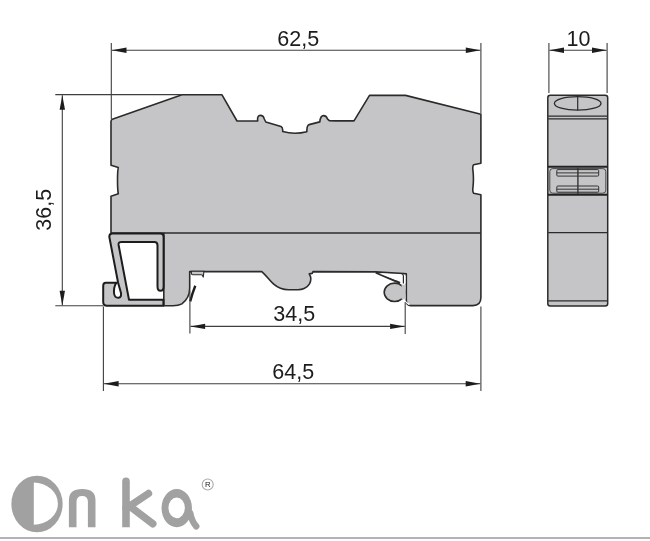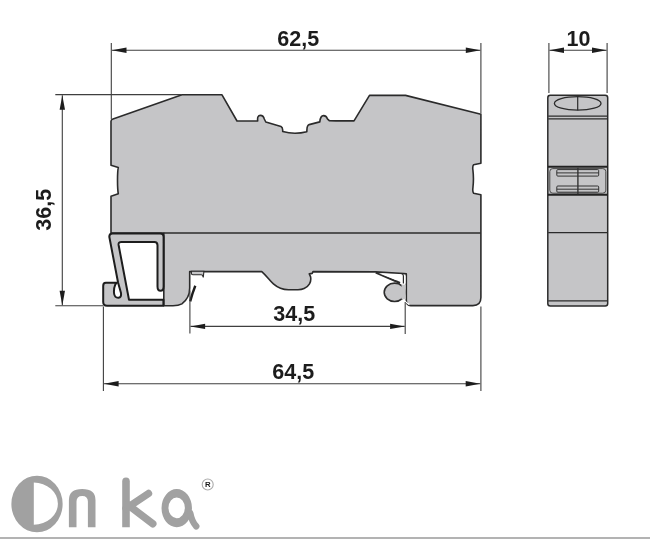--- a/index.html
+++ b/index.html
@@ -1,16 +1,16 @@
 <!DOCTYPE html>
 <html><head>
 <meta charset="utf-8">
 <style>
   html,body{margin:0;padding:0;background:#ffffff;}
-  .wrap{width:650px;height:541px;position:relative;font-family:"Liberation Sans",sans-serif;font-weight:bold;}
+  .wrap{width:650px;height:541px;position:relative;font-family:"Liberation Sans",sans-serif;}
   text{font-family:"Liberation Sans",sans-serif;fill:#1c1c1c;}
 </style>
 </head>
 <body>
 <div class="wrap">
 <svg width="650" height="541" viewBox="0 0 650 541" xmlns="http://www.w3.org/2000/svg">
 
 <rect x="0" y="0" width="650" height="541" fill="#ffffff"></rect>
 
 <path d="M 111,232.8 L 111,196.3 L 118.3,193.8

